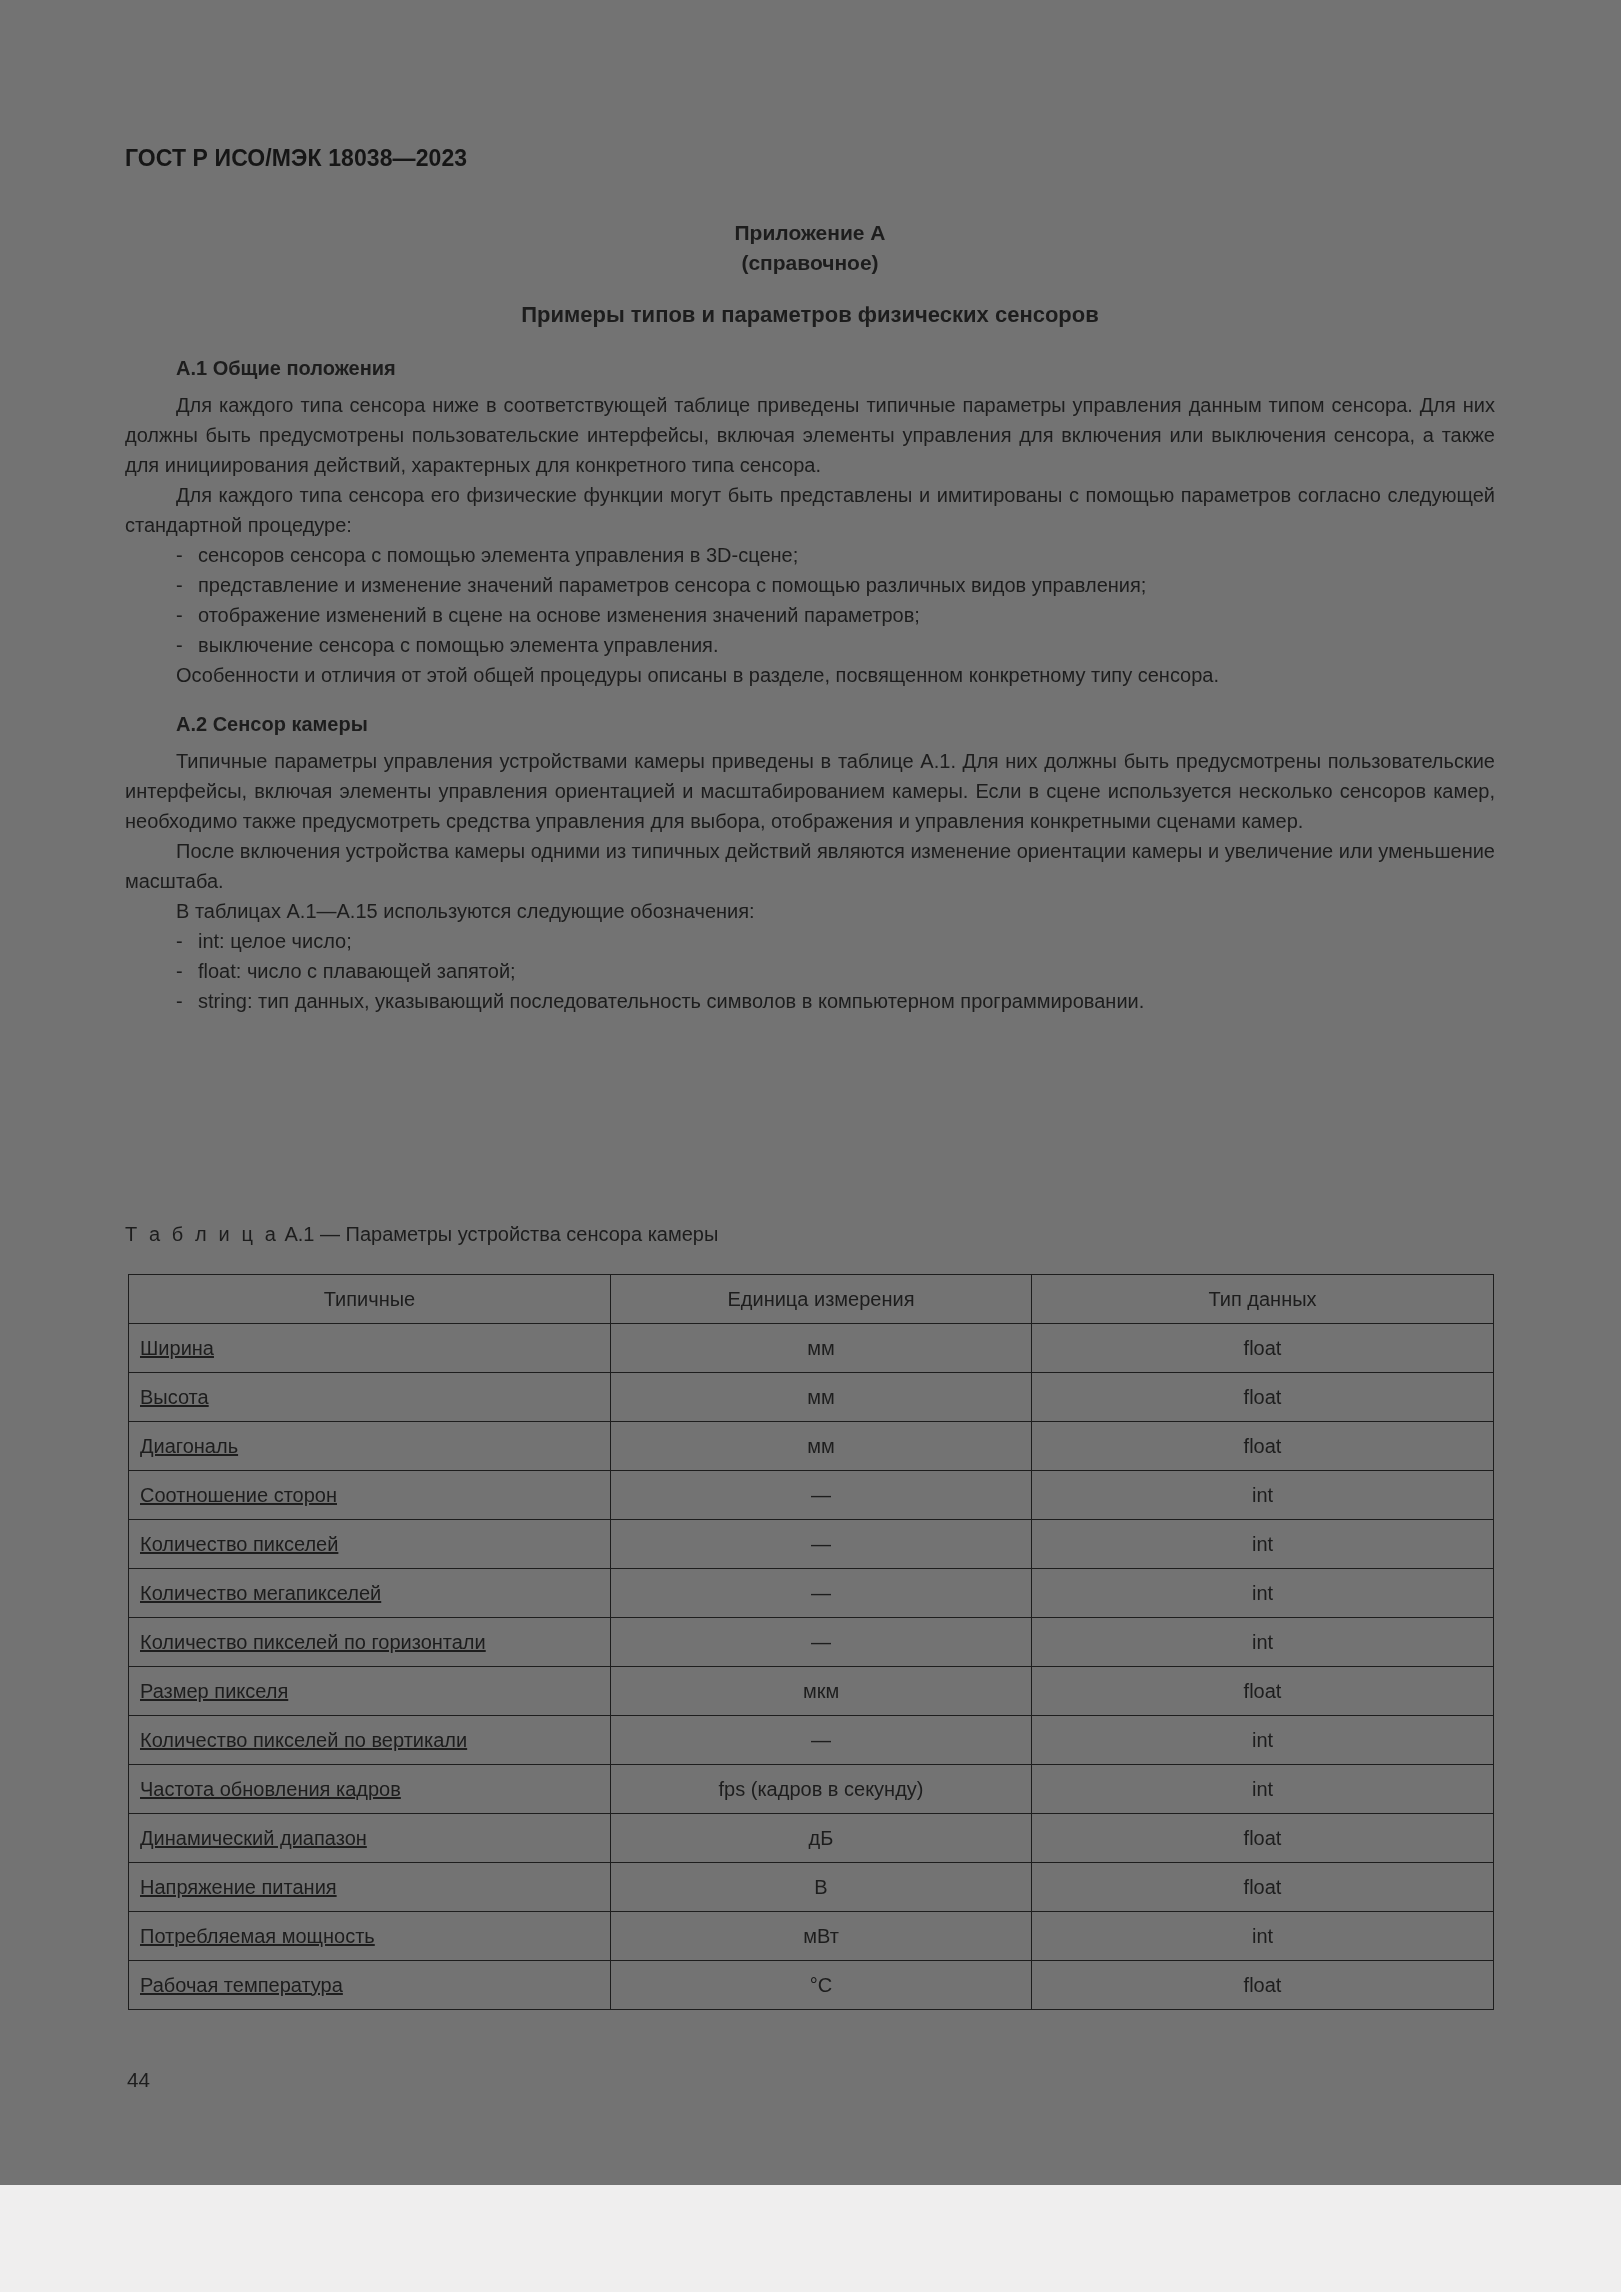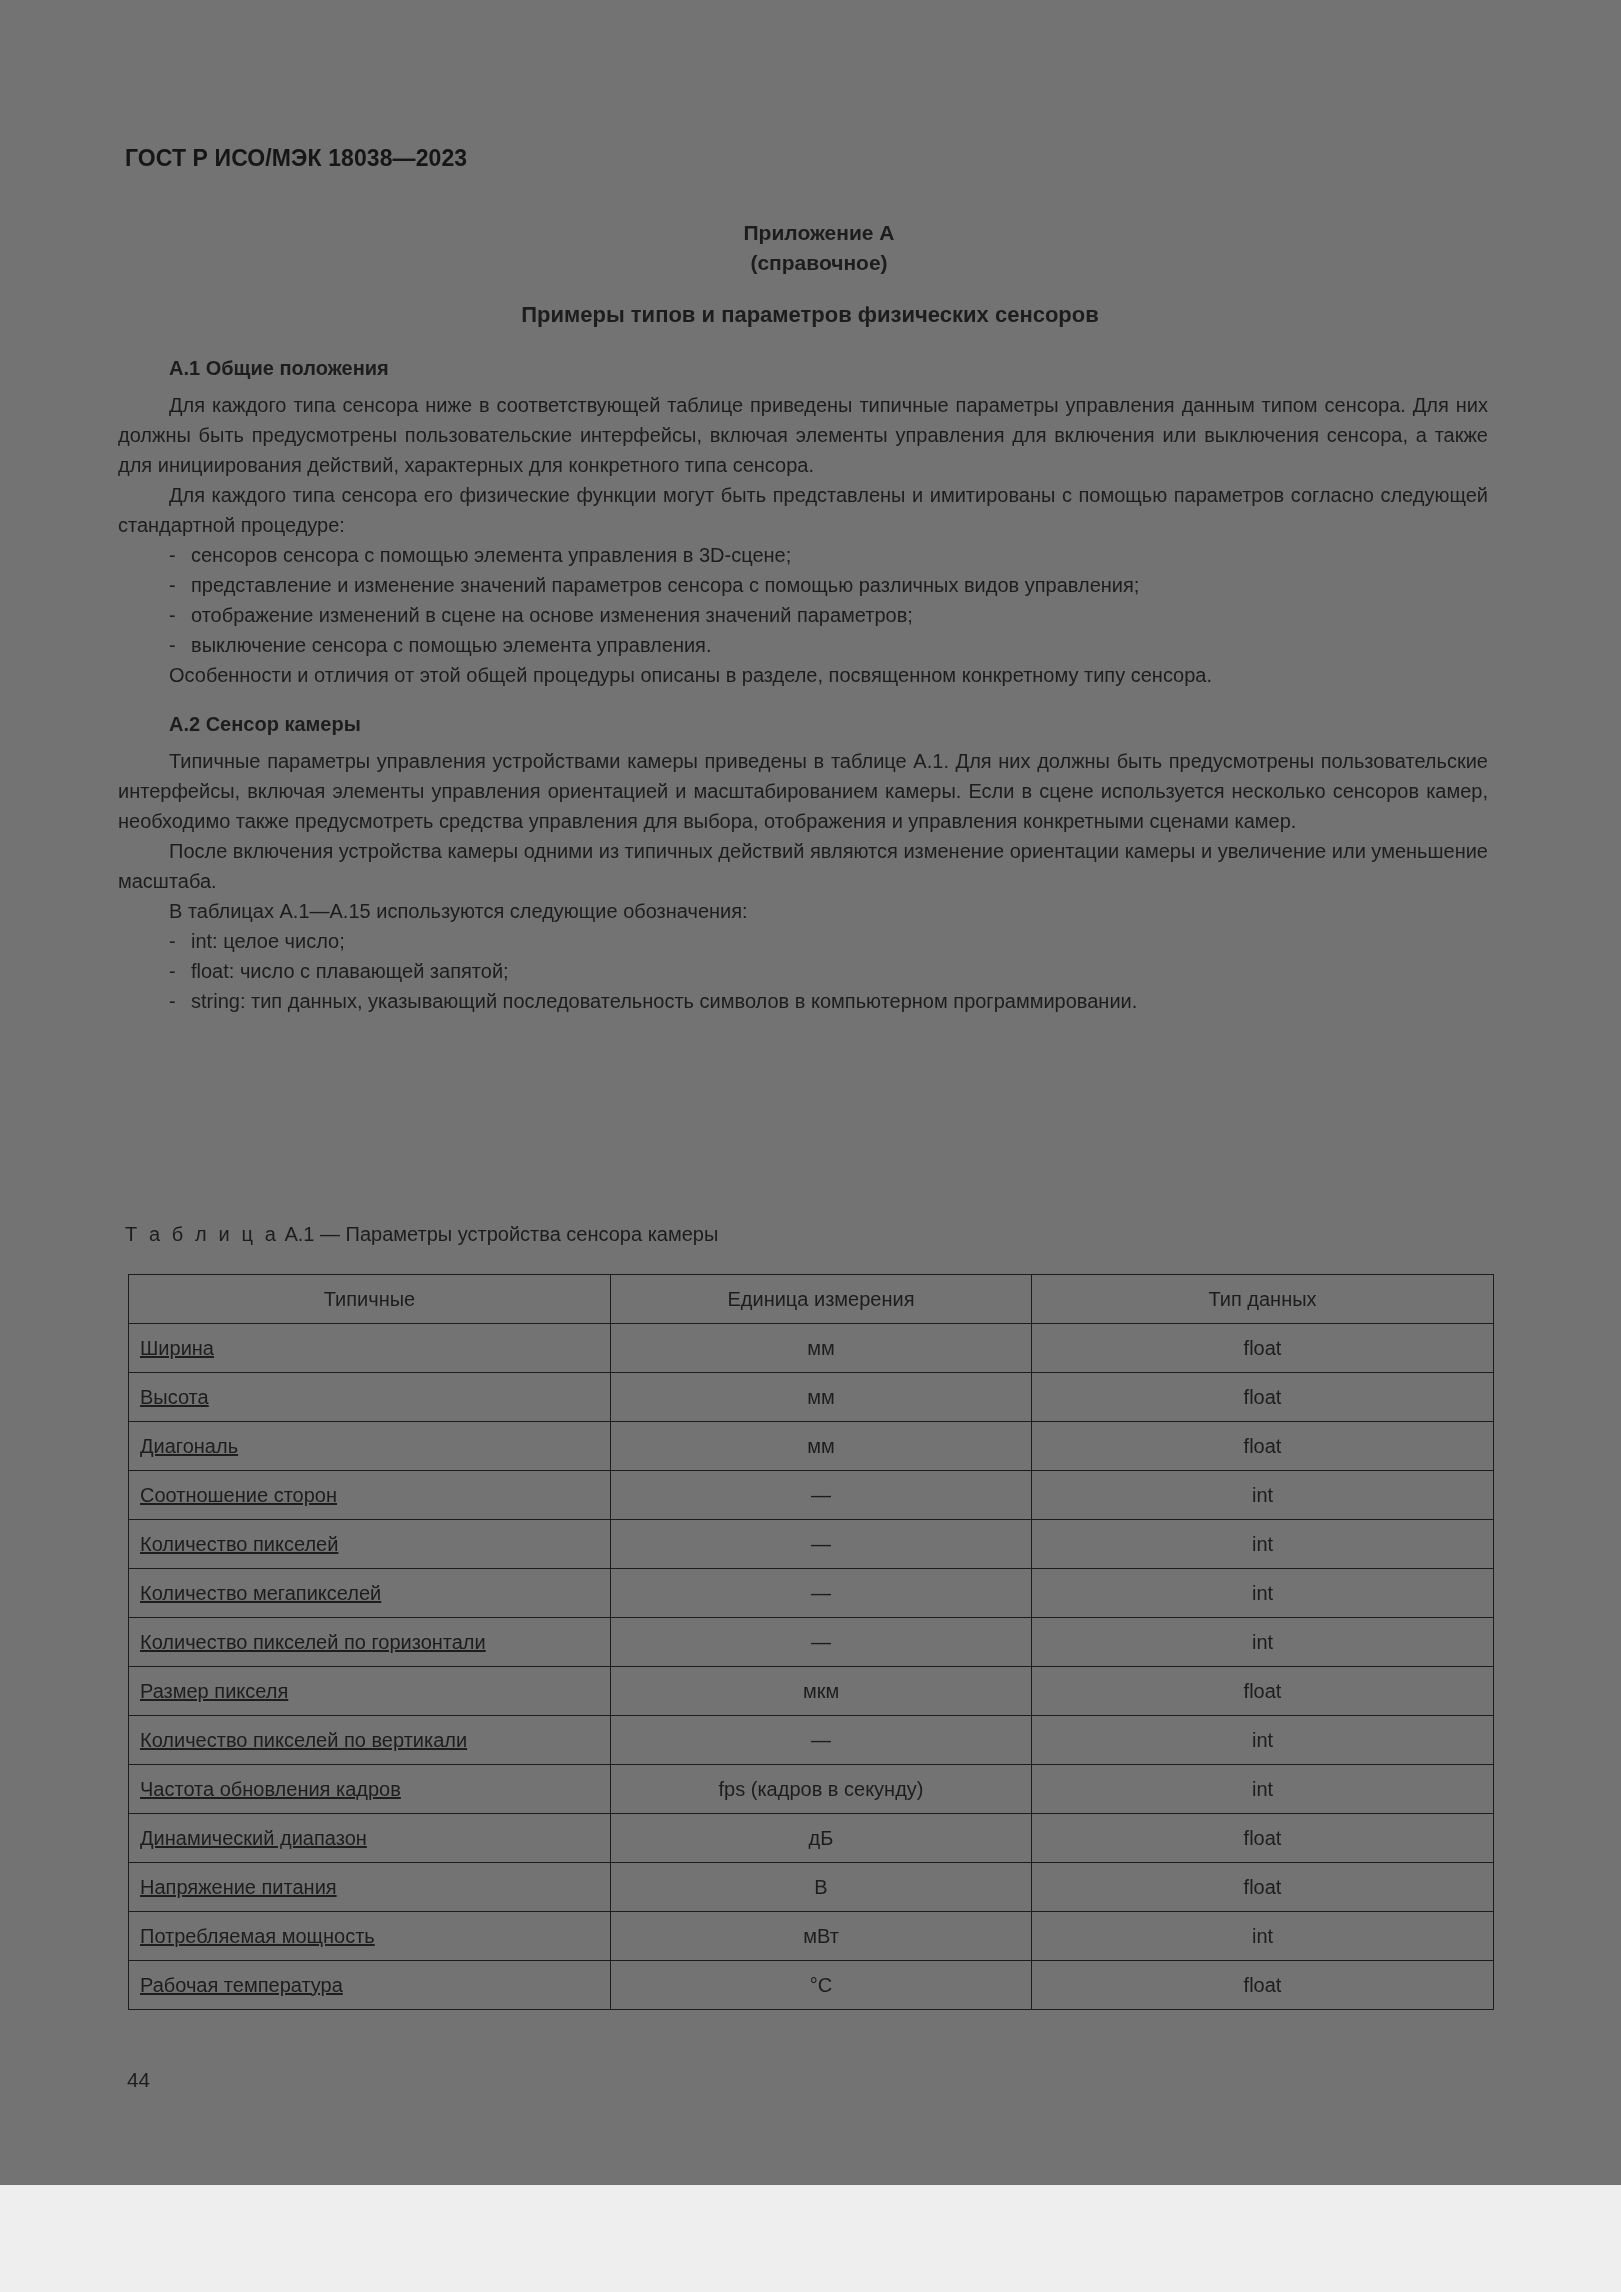--- a/index.html
+++ b/index.html
@@ -25,42 +25,42 @@
     top: 145px;
     font-size: 23px;
     font-weight: bold;
     letter-spacing: 0.1px;
     color: #161616;
   }
 
   
   .annex-block {
     position: absolute;
-    left: 134px;
+    left: 125px;
     top: 218px;
     width: 1370px;
     text-align: center;
     font-size: 21px;
     font-weight: bold;
     line-height: 30px;
   }
   .annex-title {
     position: absolute;
     left: 125px;
     top: 302px;
     width: 1370px;
     text-align: center;
     font-size: 22px;
     font-weight: bold;
   }
 
   
   .body-text {
     position: absolute;
-    left: 118px;
+    left: 125px;
     top: 353px;
     width: 1370px;
     font-size: 20px;
     line-height: 30px;
   }
   .sec-head {
     font-weight: bold;
     text-indent: 51px;
     margin: 0 0 6.9px 0;
   }

